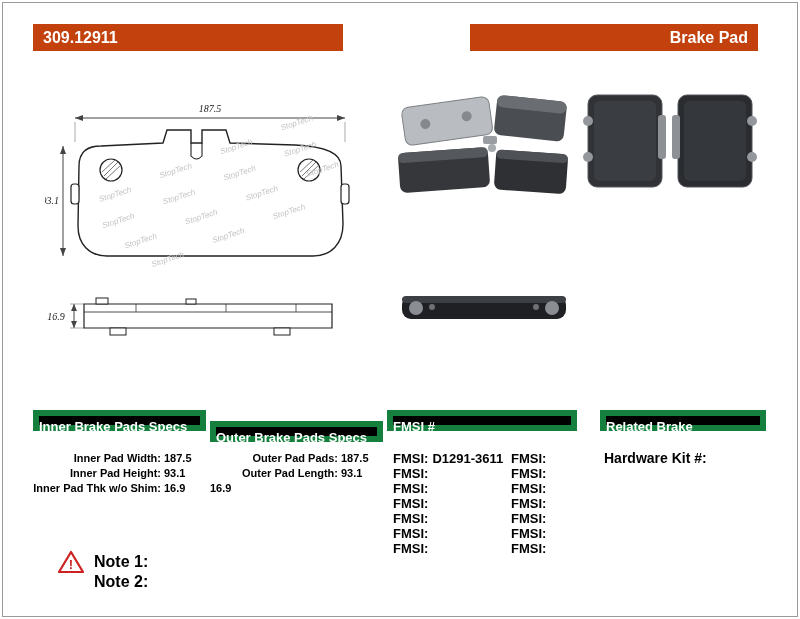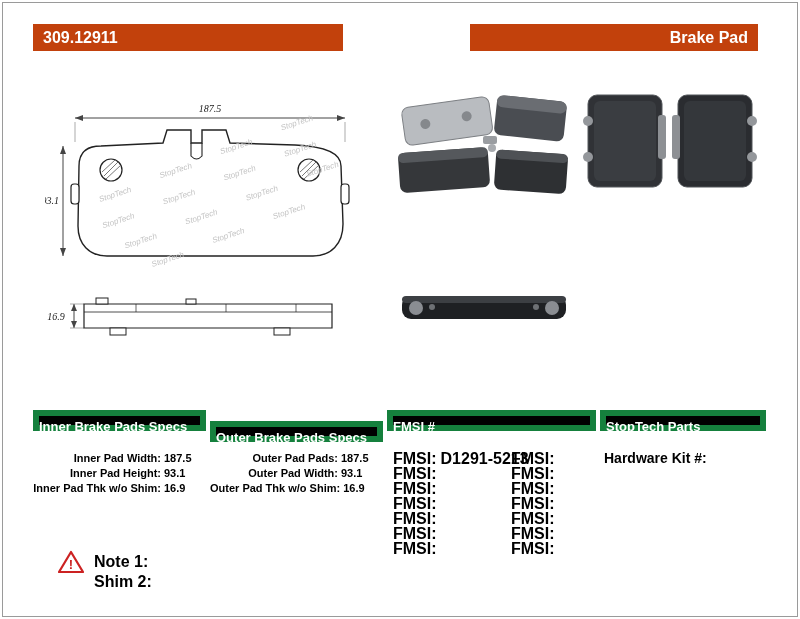--- a/index.html
+++ b/index.html
@@ -11,21 +11,21 @@
   .hbar.left{padding-left:10px;}
   .hbar.right{text-align:right;padding-right:10px;}
   
   .spec-header{background:#000;color:#fff;font-weight:bold;font-size:13px;line-height:21px;height:21px;border:6px solid #15803d;box-sizing:border-box;}
   
   .spec-col{position:absolute;top:437px;margin-top:14px;}
   .spec-row{display:flex;font-weight:bold;font-size:11px;line-height:15px;color:#000;}
   .spec-row .lbl{flex:1;text-align:right;padding-right:3px;white-space:nowrap;}
   .spec-row .val{width:42px;text-align:left;white-space:nowrap;}
   
-  .fmsi-row{display:flex;font-weight:bold;font-size:16px;line-height:15px;}
+  .fmsi-row{display:flex;font-weight:bold;font-size:13px;line-height:15px;}
   .fmsi-cell{display:flex;}
   .fmsi-cell.l{width:118px;padding-left:6px;box-sizing:border-box;}
   .fmsi-cell.r{width:88px;padding-left:6px;box-sizing:border-box;}
   .fmsi-cell .lbl{padding-right:4px;white-space:nowrap;}
   .fmsi-cell .val{white-space:nowrap;}
   .plain-row{font-weight:bold;font-size:14px;line-height:15px;padding-left:4px;white-space:nowrap;}
   
   .note-line{font-weight:bold;font-size:16px;line-height:20px;color:#000;}
   svg text.dim{font-family:"Liberation Serif",serif;font-style:italic;font-size:10px;fill:#222;}
   svg text.wm{font-family:"Liberation Sans",sans-serif;font-style:italic;font-size:8px;fill:#c4c4c4;}
@@ -167,25 +167,25 @@
     <circle cx="144" cy="25" r="3" fill="#6d7074"></circle>
   </svg>
 </div>
 
 <div class="abs spec-header" style="left:33px;top:410px;width:173px;">
   <span>Inner Brake Pads Specs</span>
 </div>
 <div class="abs spec-header" style="left:210px;top:410px;width:173px;margin-top:11px;">
   <span>Outer Brake Pads Specs</span>
 </div>
-<div class="abs spec-header" style="left:387px;top:410px;width:209px;">
+<div class="abs spec-header" style="left:387px;top:410px;width:190px;">
   <span>FMSI #</span>
 </div>
 <div class="abs spec-header" style="left:600px;top:410px;width:166px;">
-  <span>StopTech Parts</span>
+  <span>Related Brake</span>
 </div>
 
 <div class="spec-col" style="left:33px;width:173px;">
   <div class="spec-row">
       <span class="lbl">Inner Pad Width:</span>
       <span class="val">187.5</span>
     </div>
   <div class="spec-row">
       <span class="lbl">Inner Pad Height:</span>
       <span class="val">93.1</span>
@@ -195,34 +195,33 @@
       <span class="val">16.9</span>
     </div>
 </div>
 
 <div class="spec-col" style="left:210px;width:173px;">
   <div class="spec-row">
       <span class="lbl">Outer Pad Pads:</span>
       <span class="val">187.5</span>
     </div>
   <div class="spec-row">
-      <span class="lbl">Outer Pad Width:</span>
+      <span class="lbl">Outer Pad Length:</span>
       <span class="val">93.1</span>
     </div>
   <div class="spec-row">
-      <span class="lbl">Outer Pad Thk w/o Shim:</span>
       <span class="val">16.9</span>
     </div>
 </div>
 
 <div class="spec-col" style="left:387px;width:209px;">
   <div class="fmsi-row">
     <span class="fmsi-cell l">
         <span class="lbl">FMSI:</span>
-        <span class="val">D1291-5213</span>
+        <span class="val">D1291-3611</span>
       </span>
     <span class="fmsi-cell r">
         <span class="lbl">FMSI:</span>
         <span class="val"></span>
       </span>
   </div>
   <div class="fmsi-row">
     <span class="fmsi-cell l">
         <span class="lbl">FMSI:</span>
         <span class="val"></span>
@@ -288,13 +287,13 @@
   <div class="plain-row"><span>Hardware Kit #:</span><span></span></div>
 </div>
 
 <div class="abs" style="left:58px;top:550px;width:26px;height:24px;">
   <svg viewBox="0 0 26 24" width="26" height="24">
     <polygon points="13,2 25,22 1,22" fill="#fff" stroke="#cc2222" stroke-width="2.2" stroke-linejoin="round"></polygon>
     <text x="13" y="19" text-anchor="middle" font-size="13" font-weight="bold" fill="#cc2222" font-family="Liberation Sans, sans-serif">!</text>
   </svg>
 </div>
 <div class="abs note-line" style="left:94px;top:552px;">Note 1:</div>
-<div class="abs note-line" style="left:94px;top:572px;">Shim 2:</div>
+<div class="abs note-line" style="left:94px;top:572px;">Note 2:</div>
 
 </body></html>

